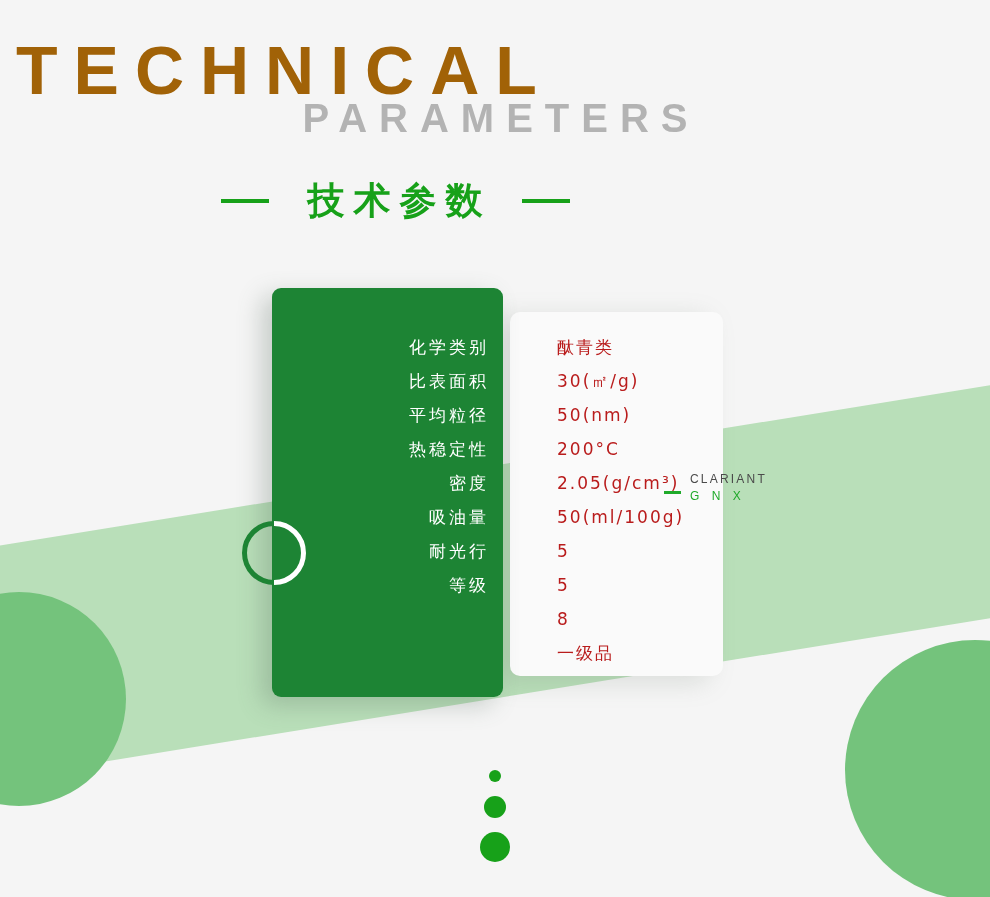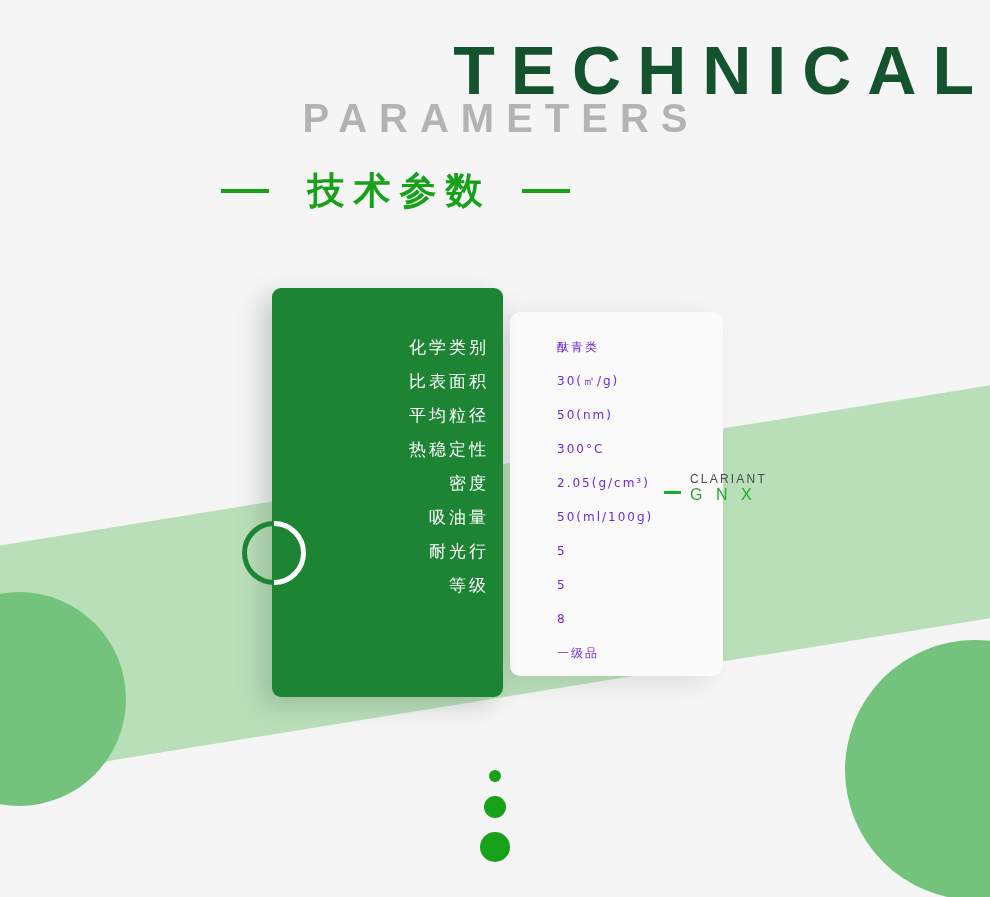--- a/index.html
+++ b/index.html
@@ -37,44 +37,44 @@
     left:845px; top:640px;
     width:260px; height:260px;
     border-radius:50%;
     background:#74c37c;
   }
 
   
   #title-technical {
     position:absolute;
     left:0; top:36px; width:990px;
-    text-align:right;
+    text-align:left;
     font-size:68px;
     font-weight:bold;
     letter-spacing:16px;
-    color:#14532d;
+    color:#a16207;
     line-height:1;
     text-indent:16px;
     white-space:nowrap;
   }
   #title-parameters {
     position:absolute;
     left:0; top:98px; width:990px;
     text-align:center;
     font-size:40px;
     font-weight:bold;
     letter-spacing:12px;
     color:#b3b3b3;
     line-height:1;
     text-indent:12px;
     white-space:nowrap;
   }
   #subtitle-row {
     position:absolute;
-    left:0; top:171px; width:790px;
+    left:0; top:181px; width:790px;
     display:flex;
     align-items:center;
     justify-content:center;
     gap:30px;
   }
   .sub-dash {
     display:block;
     width:48px; height:4px;
     background:#17a119;
   }
@@ -146,22 +146,22 @@
   #labels-col .row {
     text-align:right;
     color:#ffffff;
     font-size:17px;
     letter-spacing:3px;
     font-family:"DejaVu Sans","Liberation Sans",sans-serif;
     padding-right:2px;
   }
   #values-col .row {
     text-align:left;
-    color:#6d28d9;
-    font-size:12px;
+    color:#b91c1c;
+    font-size:17px;
     letter-spacing:2px;
     font-family:"DejaVu Sans","Liberation Sans",sans-serif;
   }
 
   
   #watermark {
     position:absolute;
     left:664px; top:470px;
     display:flex;
     align-items:center;
@@ -176,21 +176,21 @@
   }
   #wm-text { line-height:1.05; }
   #wm-clariant {
     font-size:12px;
     letter-spacing:2.2px;
     color:#4a4a4a;
     font-family:"Liberation Sans","DejaVu Sans",sans-serif;
     white-space:nowrap;
   }
   #wm-gnx {
-    font-size:16px;
+    font-size:12px;
     letter-spacing:4.5px;
     color:#1faa2a;
     font-family:"Liberation Sans","DejaVu Sans",sans-serif;
     white-space:nowrap;
   }
 
   
   #dots {
     position:absolute;
     left:0; top:770px; width:990px;
@@ -237,21 +237,21 @@
     <div class="row">密度</div>
     <div class="row">吸油量</div>
     <div class="row">耐光行</div>
     <div class="row">等级</div>
   </div>
 
   <div class="rows" id="values-col">
     <div class="row">酞青类</div>
     <div class="row">30(㎡/g)</div>
     <div class="row">50(nm)</div>
-    <div class="row">300°C</div>
+    <div class="row">200°C</div>
     <div class="row">2.05(g/cm³)</div>
     <div class="row">50(ml/100g)</div>
     <div class="row">5</div>
     <div class="row">5</div>
     <div class="row">8</div>
     <div class="row">一级品</div>
   </div>
 
   <div id="watermark">
     <span id="wm-dash"></span>

